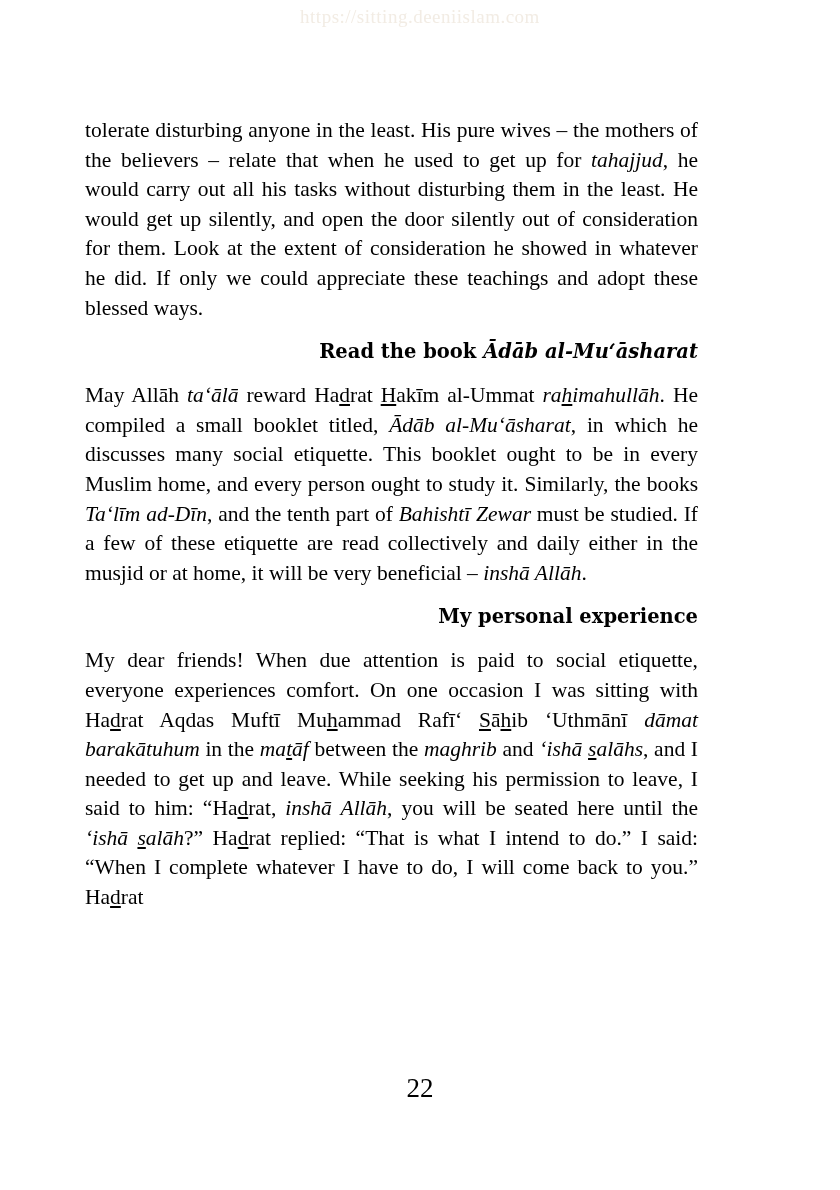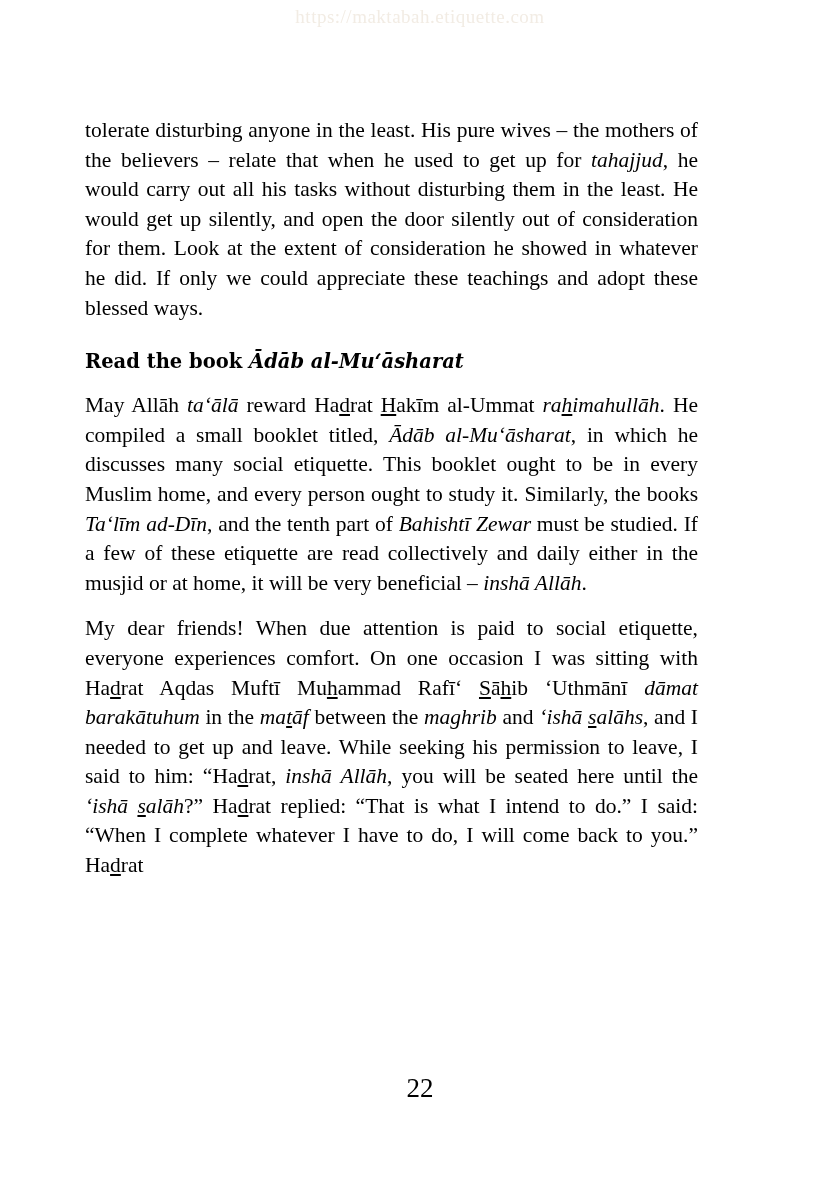--- a/index.html
+++ b/index.html
@@ -46,22 +46,22 @@
     line-height: 29.6px;
     text-align: justify;
     text-justify: inter-word;
     font-family: "Liberation Serif", serif;
   }
   h2.heading {
     font-family: "DejaVu Serif", serif;
     font-weight: bold;
     font-size: 19.5px;
     line-height: 26px;
-    margin: 26px 0 13px 0;
-    text-align: left;
+    margin: 16px 0 13px 0;
+    text-align: right;
   }
   h2.heading .ital {
     font-style: italic;
   }
   .ital { font-style: italic; }
   .und { text-decoration: underline; }
   .pagenum {
     position: absolute;
     top: 1073px;
     left: 0;
@@ -69,30 +69,31 @@
     text-align: center;
     font-size: 27px;
     font-family: Liberation Serif, serif;
   }
 </style>
 </head>
 <body>
 
 <div class="page">
 
-  <div class="watermark">https://maktabah.etiquette.com</div>
+  <div class="watermark">https://sitting.deeniislam.com</div>
 
   <div class="content">
 
     <p class="body-par"><span>tolerate disturbing anyone in the least. His pure wives – the mothers of the believers – relate that when he used to get up for </span><span class="ital">tahajjud</span><span>, he would carry out all his tasks without disturbing them in the least. He would get up silently, and open the door silently out of consideration for them. Look at the extent of consideration he showed in whatever he did. If only we could appreciate these teachings and adopt these blessed ways.</span></p>
 
     <h2 class="heading"><span>Read the book </span><span class="ital">Ādāb al-Muʻāsharat</span></h2>
 
     <p class="body-par"><span>May Allāh </span><span class="ital">taʻālā</span><span> reward </span><span class="">Ha</span><span class="und">d</span><span>rat </span><span class="und">H</span><span>akīm al-Ummat </span><span class="ital">ra</span><span class="ital und">h</span><span class="ital">imahullāh</span><span>. He compiled a small booklet titled, </span><span class="ital">Ādāb al-Muʻāsharat</span><span>, in which he discusses many social etiquette. This booklet ought to be in every Muslim home, and every person ought to study it. Similarly, the books </span><span class="ital">Taʻlīm ad-Dīn</span><span>, and the tenth part of </span><span class="ital">Bahishtī Zewar</span><span> must be studied. If a few of these etiquette are read collectively and daily either in the musjid or at home, it will be very beneficial – </span><span class="ital">inshā Allāh</span><span>.</span></p>
 
+    <h2 class="heading">My personal experience</h2>
 
     <p class="body-par"><span>My dear friends! When due attention is paid to social etiquette, everyone experiences comfort. On one occasion I was sitting with </span><span>Ha</span><span class="und">d</span><span>rat Aqdas Muftī Mu</span><span class="und">h</span><span>ammad Rafīʻ </span><span class="und">S</span><span>ā</span><span class="und">h</span><span>ib ʻUthmānī </span><span class="ital">dāmat barakātuhum</span><span> in the </span><span class="ital">ma</span><span class="ital und">t</span><span class="ital">āf</span><span> between the </span><span class="ital">maghrib</span><span> and </span><span class="ital">ʻishā </span><span class="ital und">s</span><span class="ital">alāhs</span><span>, and I needed to get up and leave. While seeking his permission to leave, I said to him: “</span><span>Ha</span><span class="und">d</span><span>rat, </span><span class="ital">inshā Allāh</span><span>, you will be seated here until the </span><span class="ital">ʻishā </span><span class="ital und">s</span><span class="ital">alāh</span><span>?” </span><span>Ha</span><span class="und">d</span><span>rat replied: “That is what I intend to do.” I said: “When I complete whatever I have to do, I will come back to you.” </span><span>Ha</span><span class="und">d</span><span>rat</span></p>
 
   </div>
 
   <div class="pagenum">22</div>
 
 </div>
 
 </body></html>

